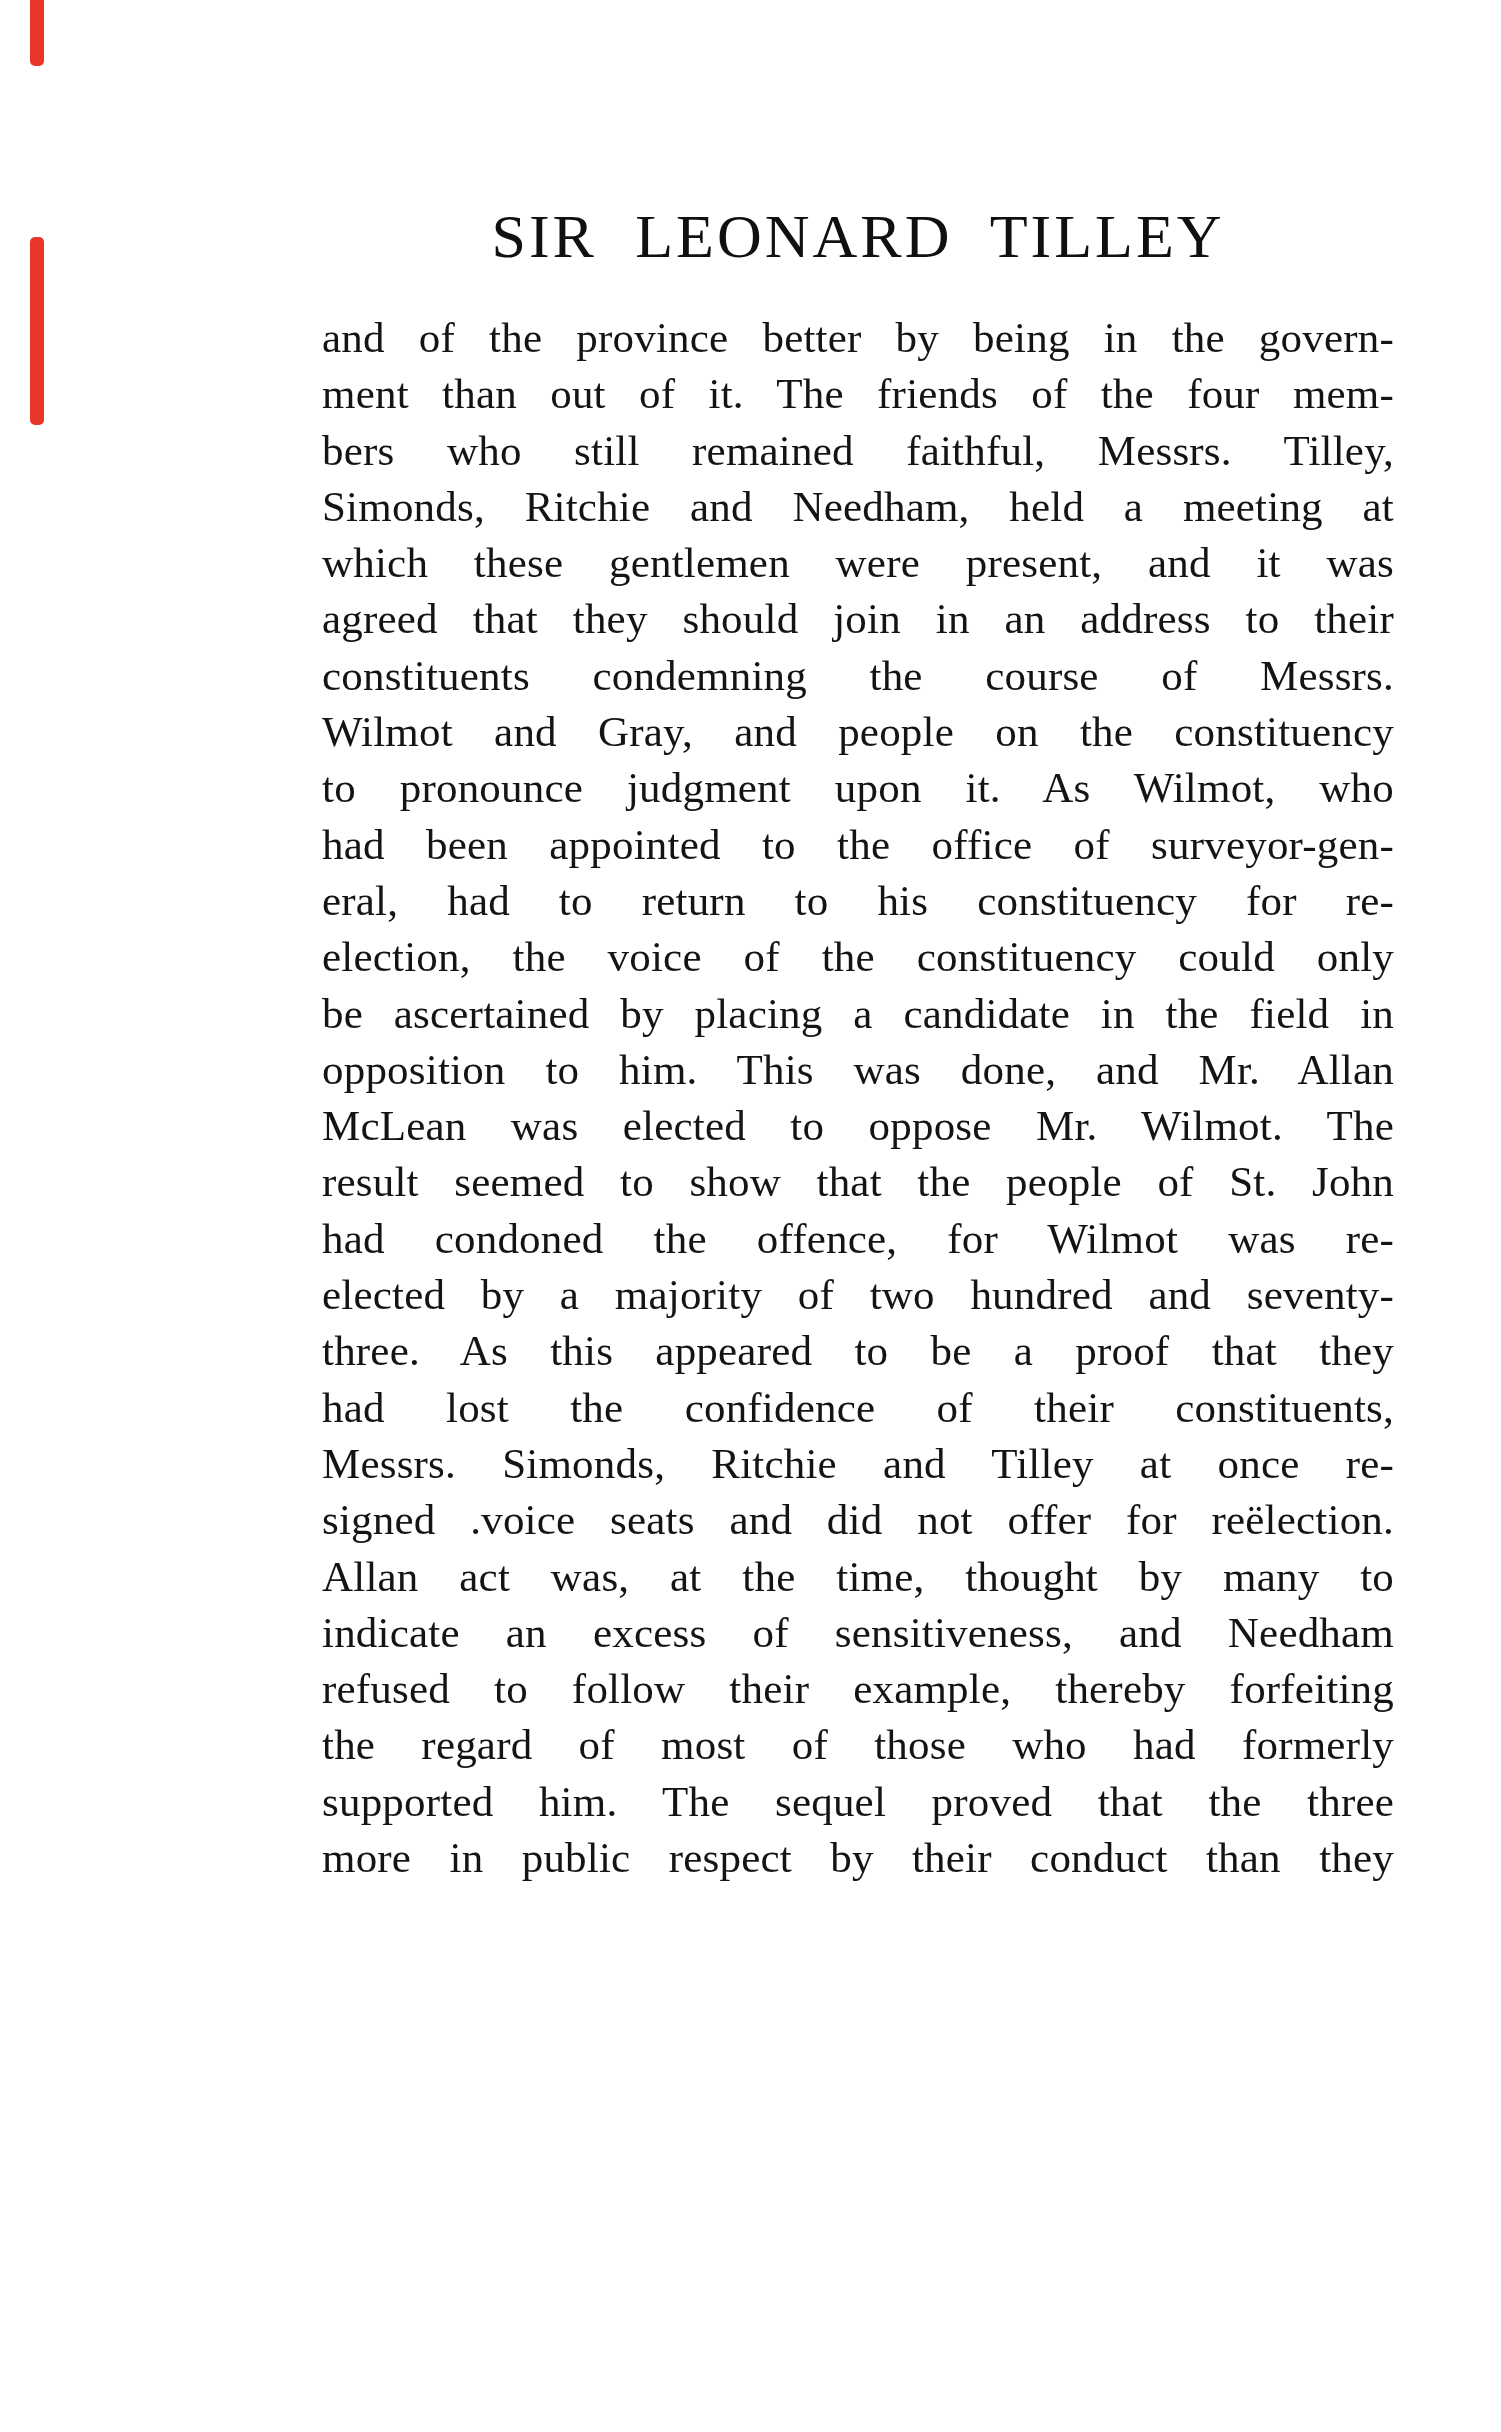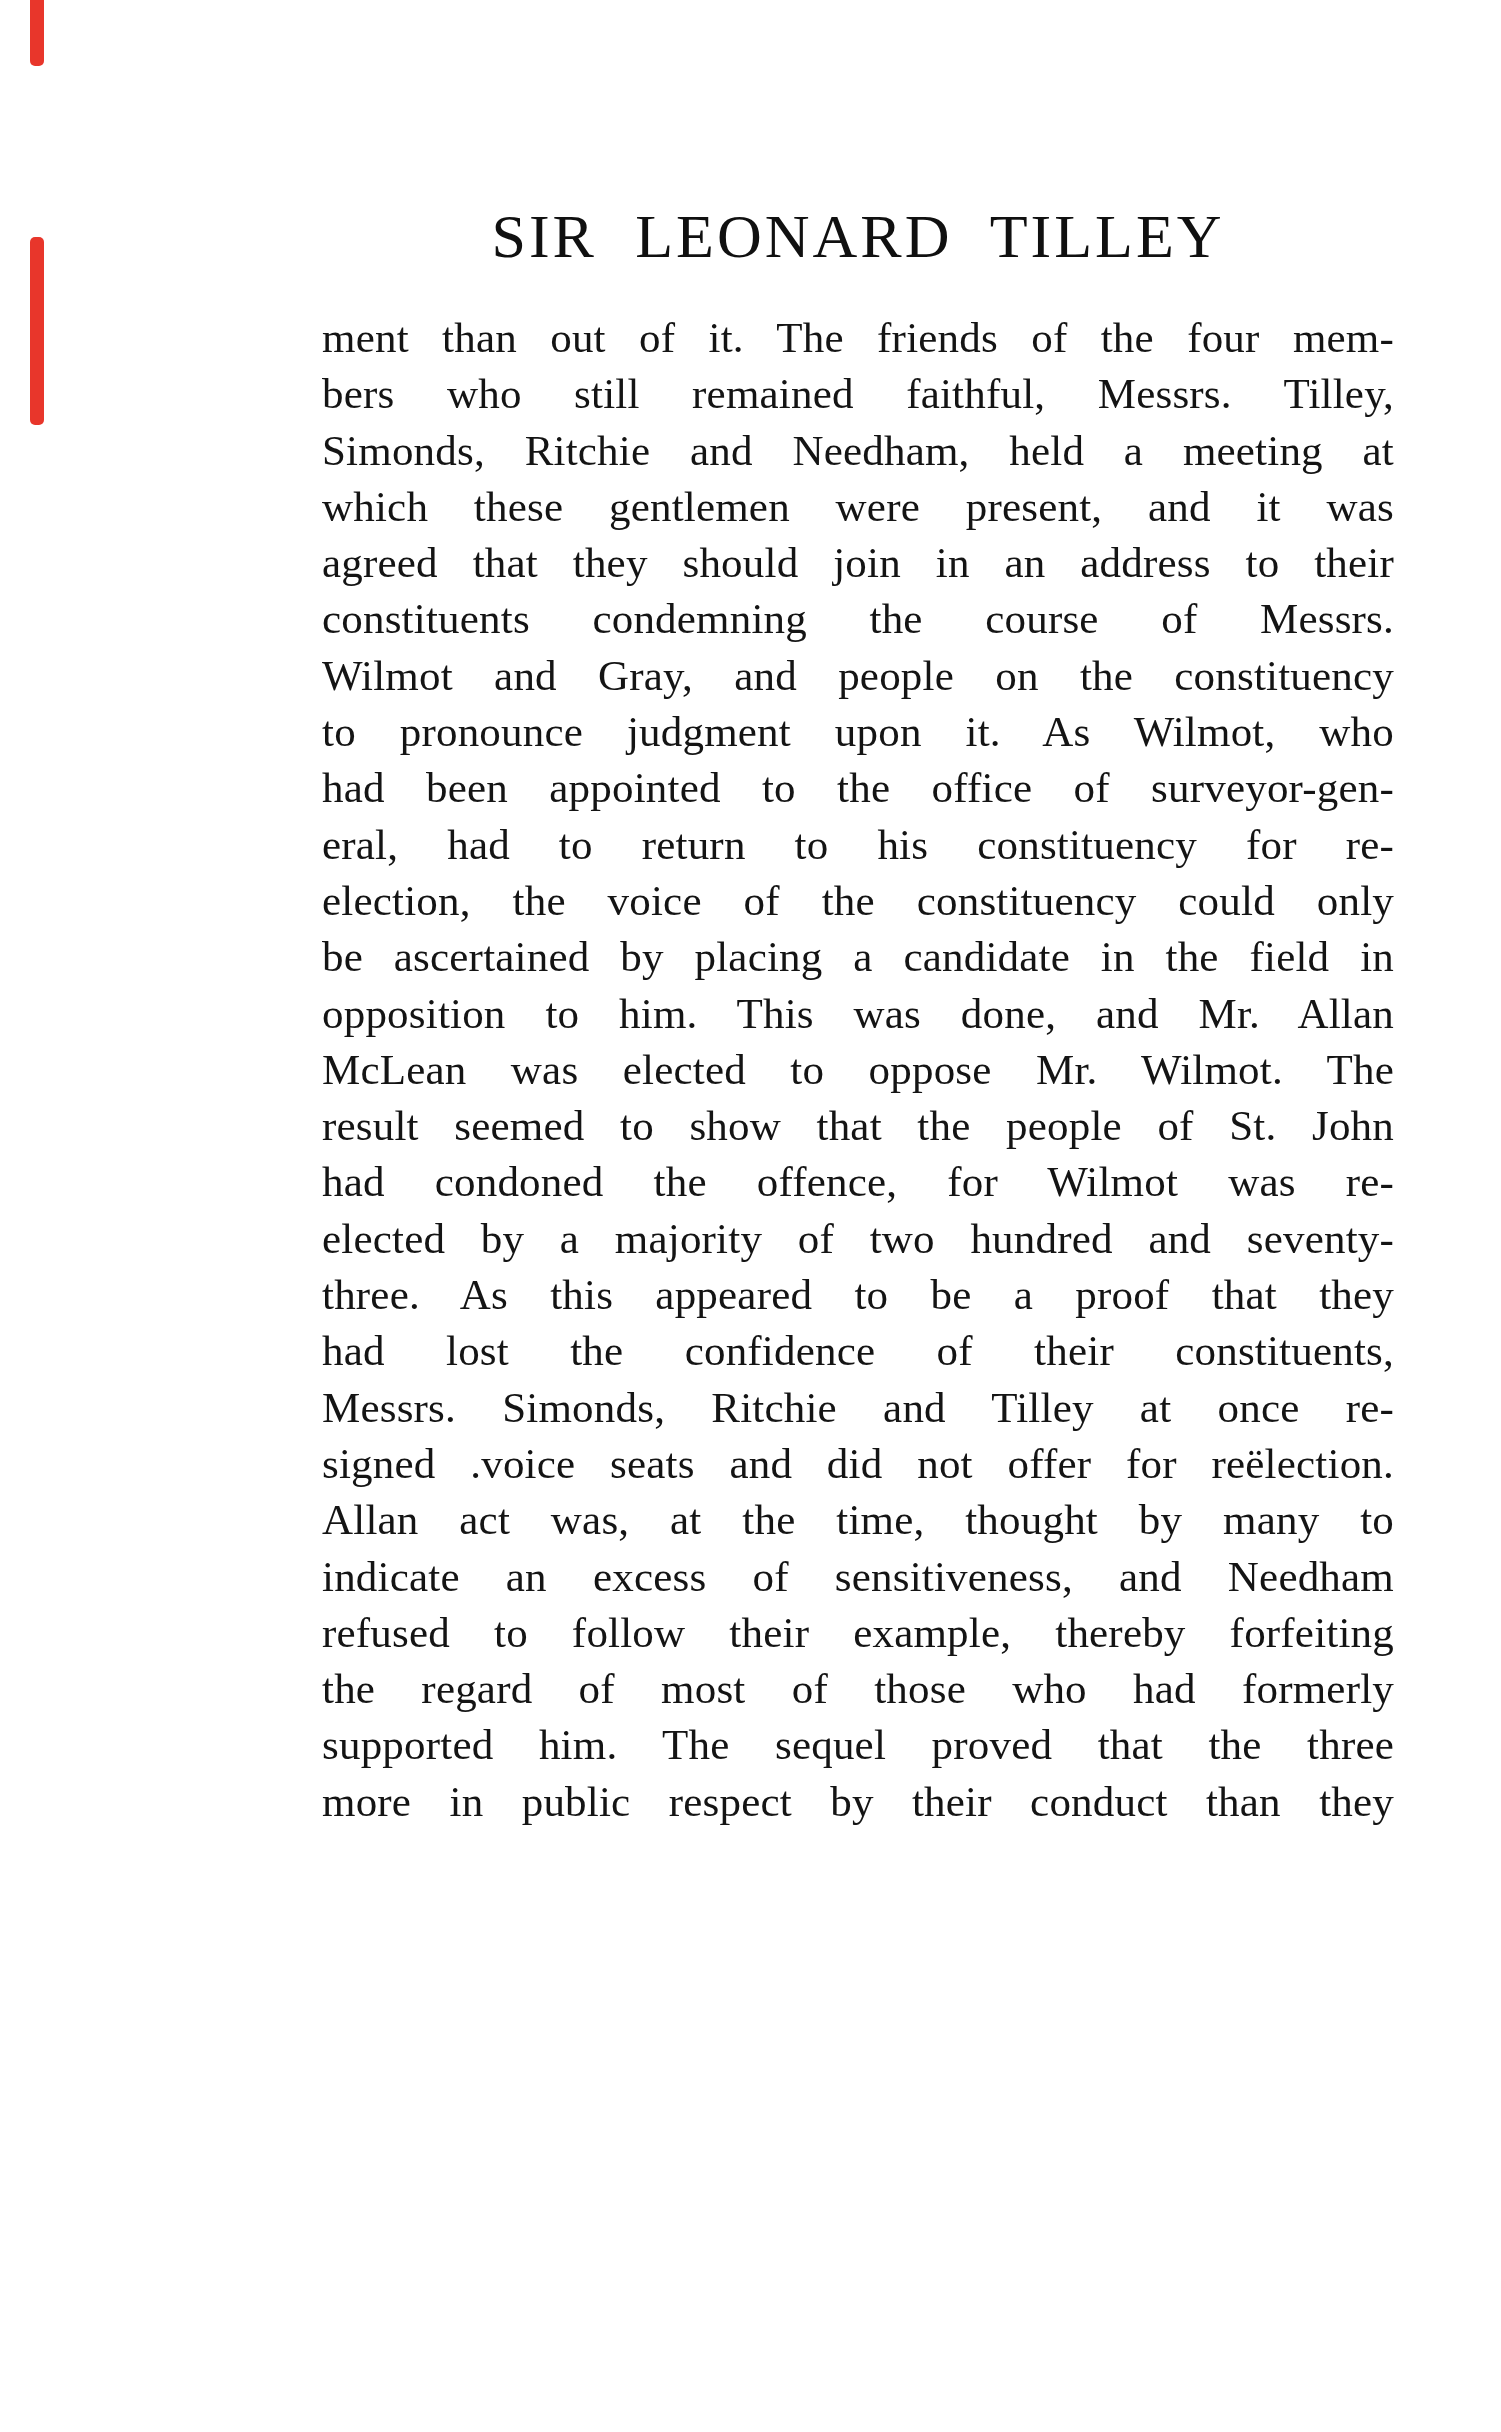--- a/index.html
+++ b/index.html
@@ -67,20 +67,21 @@
 
 <div class="page">
 
   <div class="edge-mark top"></div>
 
   <div class="edge-mark lower"></div>
 
   <div class="running-head">SIR LEONARD TILLEY</div>
 
   <div class="body-block">
+      <div class="line">and of the province better by being in the govern-</div>
       <div class="line">ment than out of it. The friends of the four mem-</div>
       <div class="line">bers who still remained faithful, Messrs. Tilley,</div>
       <div class="line">Simonds, Ritchie and Needham, held a meeting at</div>
       <div class="line">which these gentlemen were present, and it was</div>
       <div class="line">agreed that they should join in an address to their</div>
       <div class="line">constituents condemning the course of Messrs.</div>
       <div class="line">Wilmot and Gray, and people on the constituency</div>
       <div class="line">to pronounce judgment upon it. As Wilmot, who</div>
       <div class="line">had been appointed to the office of surveyor-gen-</div>
       <div class="line">eral, had to return to his constituency for re-</div>

